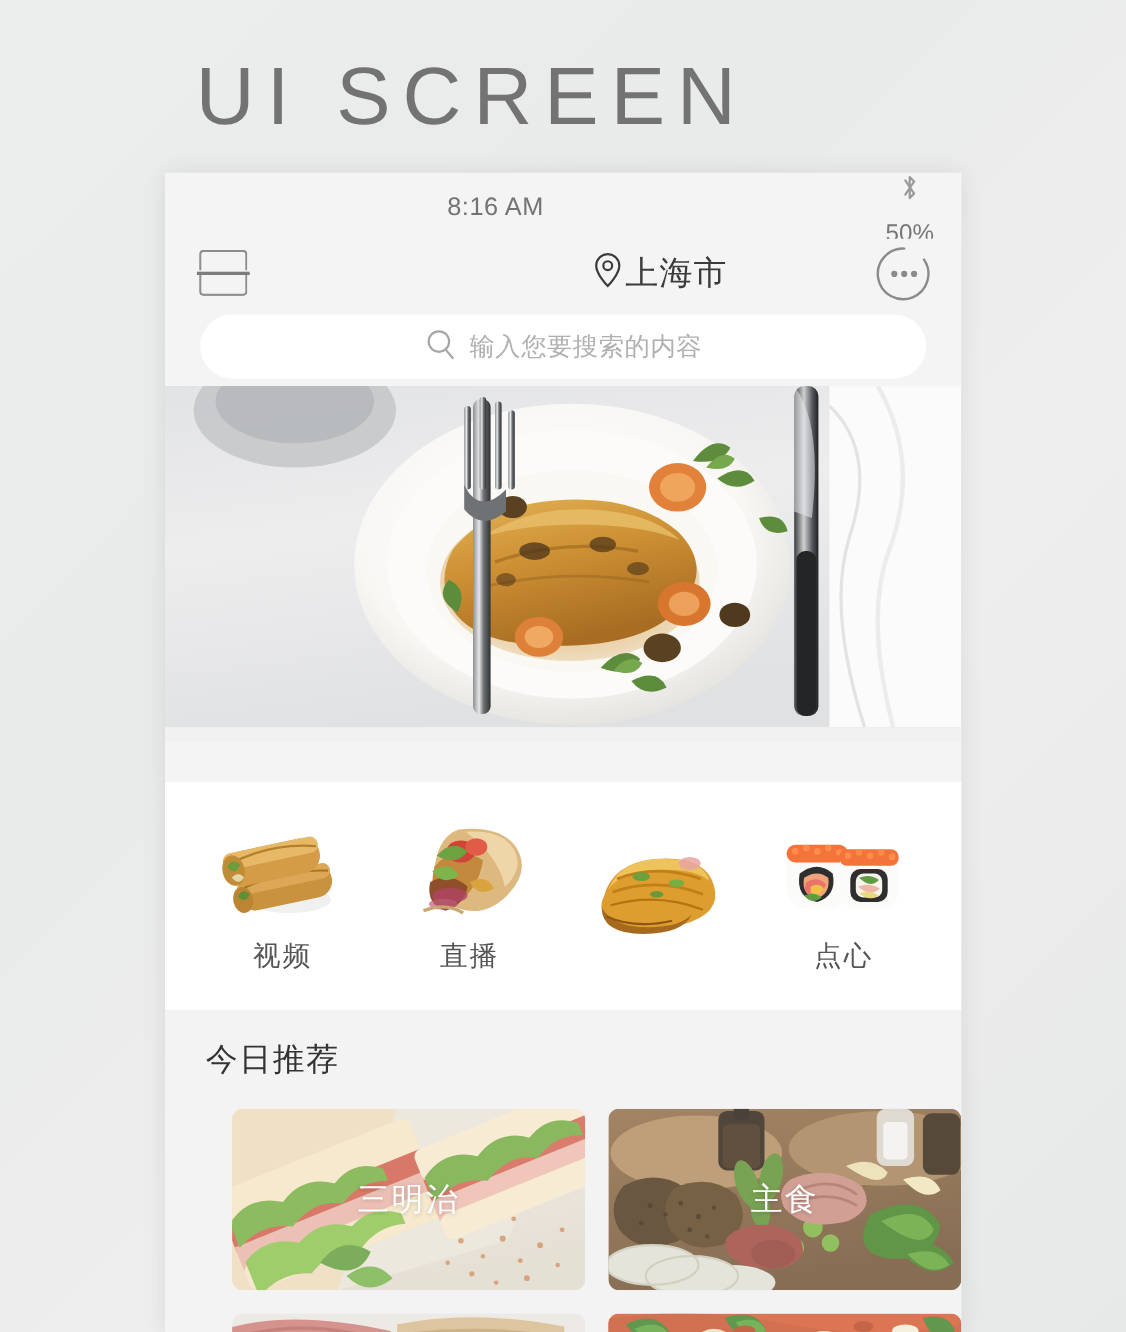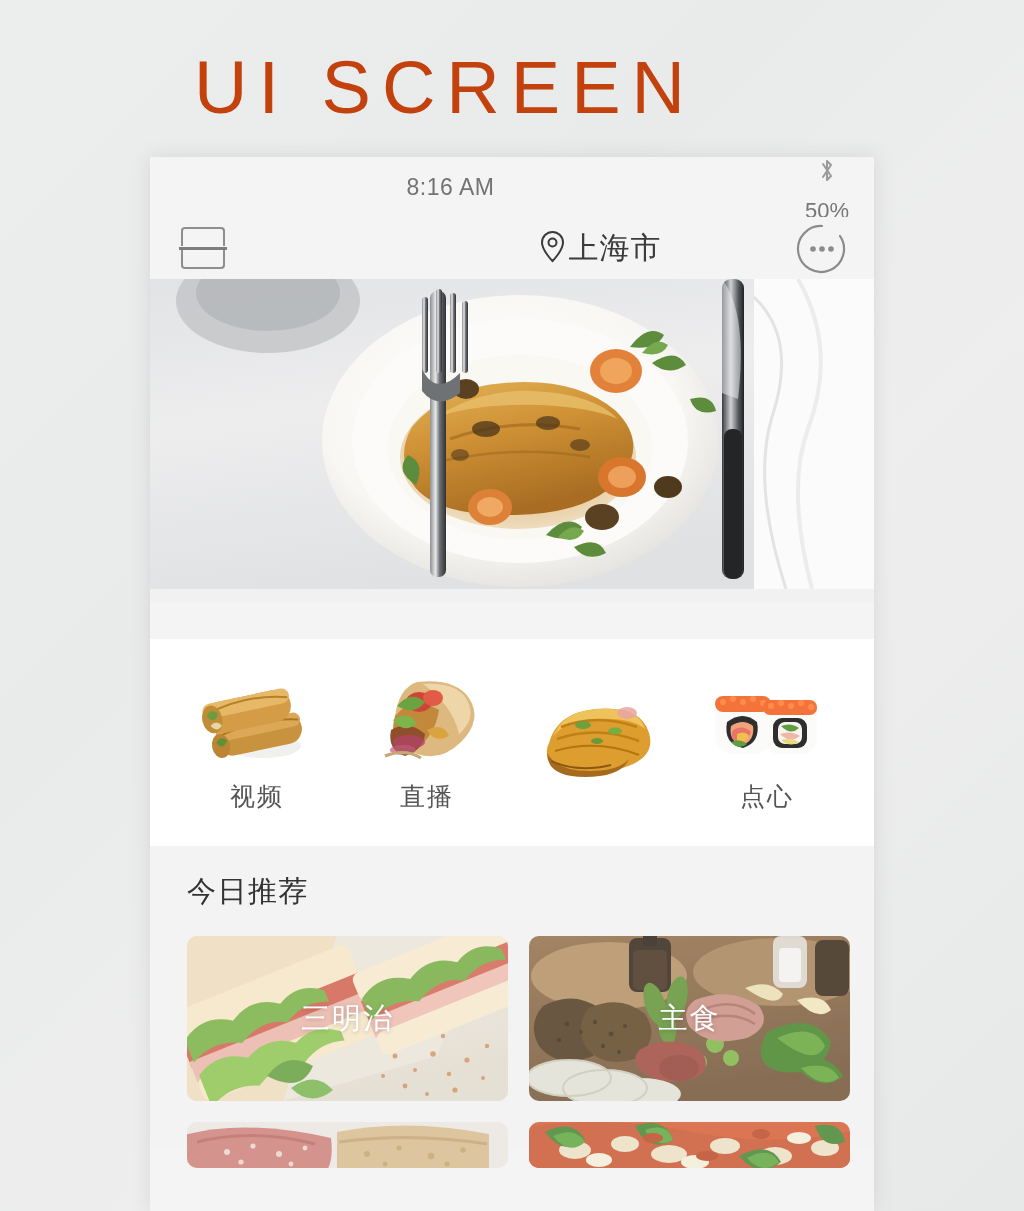--- a/index.html
+++ b/index.html
@@ -13,26 +13,26 @@
   body {
     font-family: "Liberation Sans", "DejaVu Sans", sans-serif;
     background: linear-gradient(135deg, #eceded 0%, #e9eaea 35%, #eeeeee 60%, #e7e8e8 100%);
     position: relative;
   }
 
   
   .page-heading {
     position: absolute;
     top: 42px;
-    left: 16px;
+    left: 0;
     width: 858px;
     text-align: center;
     font-size: 74px;
     letter-spacing: 11px;
-    color: #c2410c;
+    color: #737373;
     font-weight: 400;
     line-height: 92px;
     white-space: nowrap;
   }
 
   
   .phone {
     position: absolute;
     left: 150px;
     top: 157px;
@@ -247,20 +247,21 @@
     color: #333333;
     font-family: "DejaVu Sans", sans-serif;
     letter-spacing: 1.5px;
     margin: 0 0 24px 29px;
   }
   .rec-grid {
     display: grid;
     grid-template-columns: 321px 321px;
     gap: 21px;
     padding: 0 29px;
+    margin-left: 24px;
   }
   .rec-card {
     position: relative;
     height: 165px;
     border-radius: 10px;
     overflow: hidden;
     cursor: pointer;
   }
   .rec-card.short { height: 46px; }
   .rec-card-canvas { position: absolute; inset: 0; }
@@ -330,20 +331,31 @@
     <div class="nav-right">
       <svg width="52" height="52" viewBox="0 0 52 52">
         <path d="M26 3 A23 23 0 1 0 44 13" stroke="#8b8b8b" stroke-width="2.2" fill="none" stroke-linecap="round"></path>
         <circle cx="17" cy="26" r="2.8" fill="#8b8b8b"></circle>
         <circle cx="26" cy="26" r="2.8" fill="#8b8b8b"></circle>
         <circle cx="35" cy="26" r="2.8" fill="#8b8b8b"></circle>
       </svg>
     </div>
   </div>
 
+  <div class="searchwrap">
+    <div class="searchbox">
+      <span>
+        <svg width="30" height="30" viewBox="0 0 30 30">
+          <circle cx="13" cy="12.5" r="9.3" stroke="#a6a6a6" stroke-width="2" fill="none"></circle>
+          <line x1="19.2" y1="19.8" x2="25.5" y2="27.5" stroke="#a6a6a6" stroke-width="2" stroke-linecap="round"></line>
+        </svg>
+      </span>
+      <span class="search-ph">输入您要搜索的内容</span>
+    </div>
+  </div>
 
   <div class="hero">
     <svg class="hero-canvas" viewBox="0 0 724 310" preserveAspectRatio="none">
       <defs>
         <linearGradient id="tableG" x1="0" y1="0" x2="0.3" y2="1">
           <stop offset="0%" stop-color="#e2e3e5"></stop>
           <stop offset="45%" stop-color="#ededee"></stop>
           <stop offset="100%" stop-color="#e0e1e3"></stop>
         </linearGradient>
         <radialGradient id="plateG" cx="0.45" cy="0.4" r="0.62">

